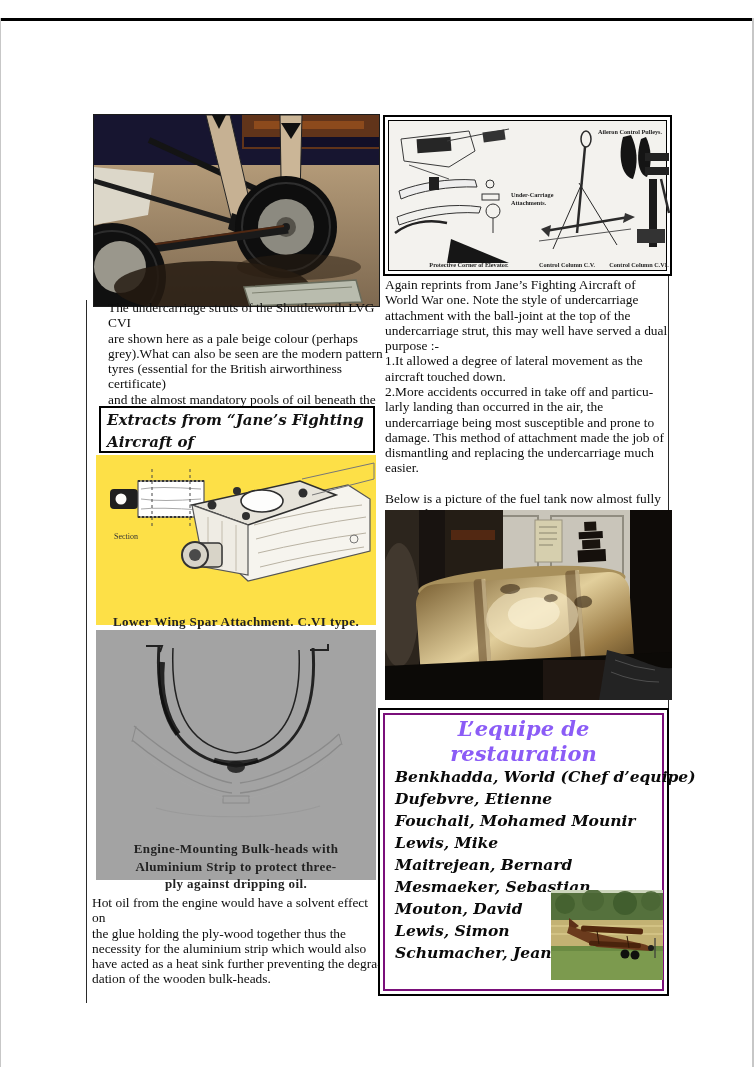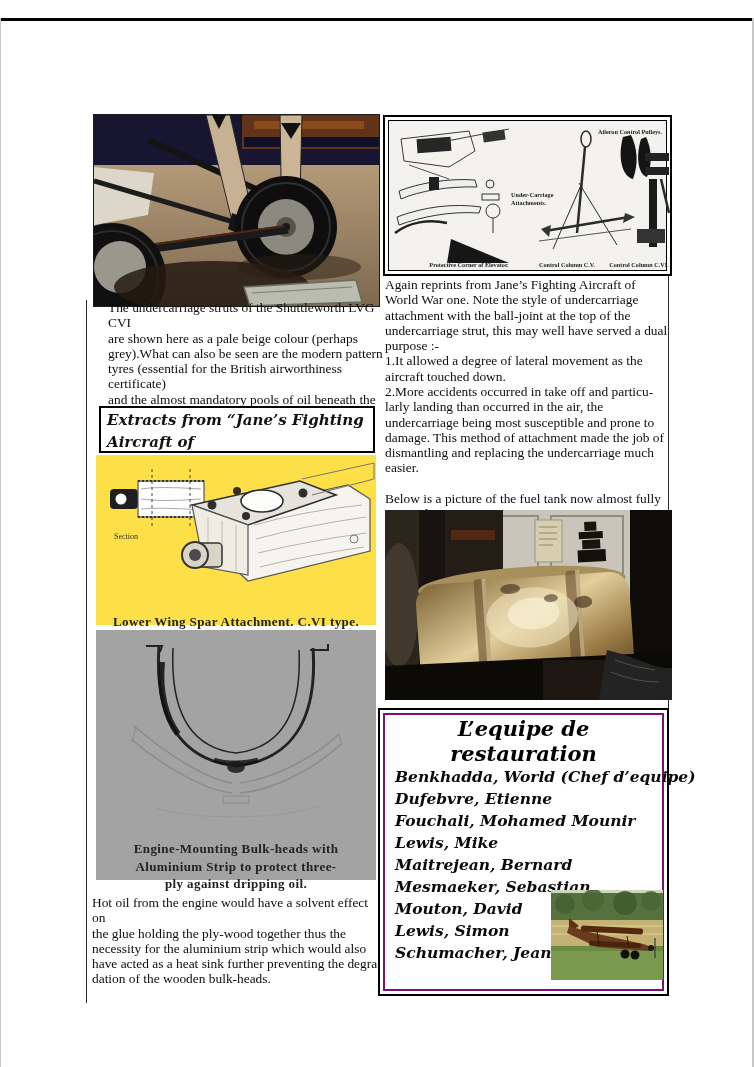--- a/index.html
+++ b/index.html
@@ -18,21 +18,21 @@
   .extracts{border:2px solid #000;background:#fff;}
   .extracts .txt{font-size:15px;line-height:1.45;padding:2px 6px;white-space:pre-line;}
   
   .janes-outer{border:2px solid #000;background:#fff;padding:3px;box-sizing:border-box;}
   .janes-inner{border:1px solid #000;background:#f3f2ee;width:100%;height:100%;box-sizing:border-box;position:relative;}
   
   .team-outer{border:2px solid #000;background:#fff;padding:3px;box-sizing:border-box;}
   .team-inner{border:2px solid #7a0f7a;width:100%;height:100%;box-sizing:border-box;position:relative;background:#fff;}
   .team-title{font-family:"Liberation Sans",sans-serif;font-weight:bold;font-size:15px;
               letter-spacing:2px;text-align:center;margin-top:5px;color:#000;}
-  .team-sub{font-size:21px;text-align:center;color:#000000;margin-top:1px;}
+  .team-sub{font-size:21px;text-align:center;color:#8b5cf6;margin-top:1px;}
   .team-name{position:absolute;left:10px;font-size:15.5px;color:#0a0a0a;white-space:nowrap;}
   svg text{font-family:"Liberation Serif",serif;}
 </style>
 </head>
 <body>
 
 <div id="page">
 
   <div class="abs" style="left:0;top:0;width:754px;height:3px;background:#000;"></div>
   <div class="abs edge" style="left:0;top:0;width:1px;height:1067px;"></div>

